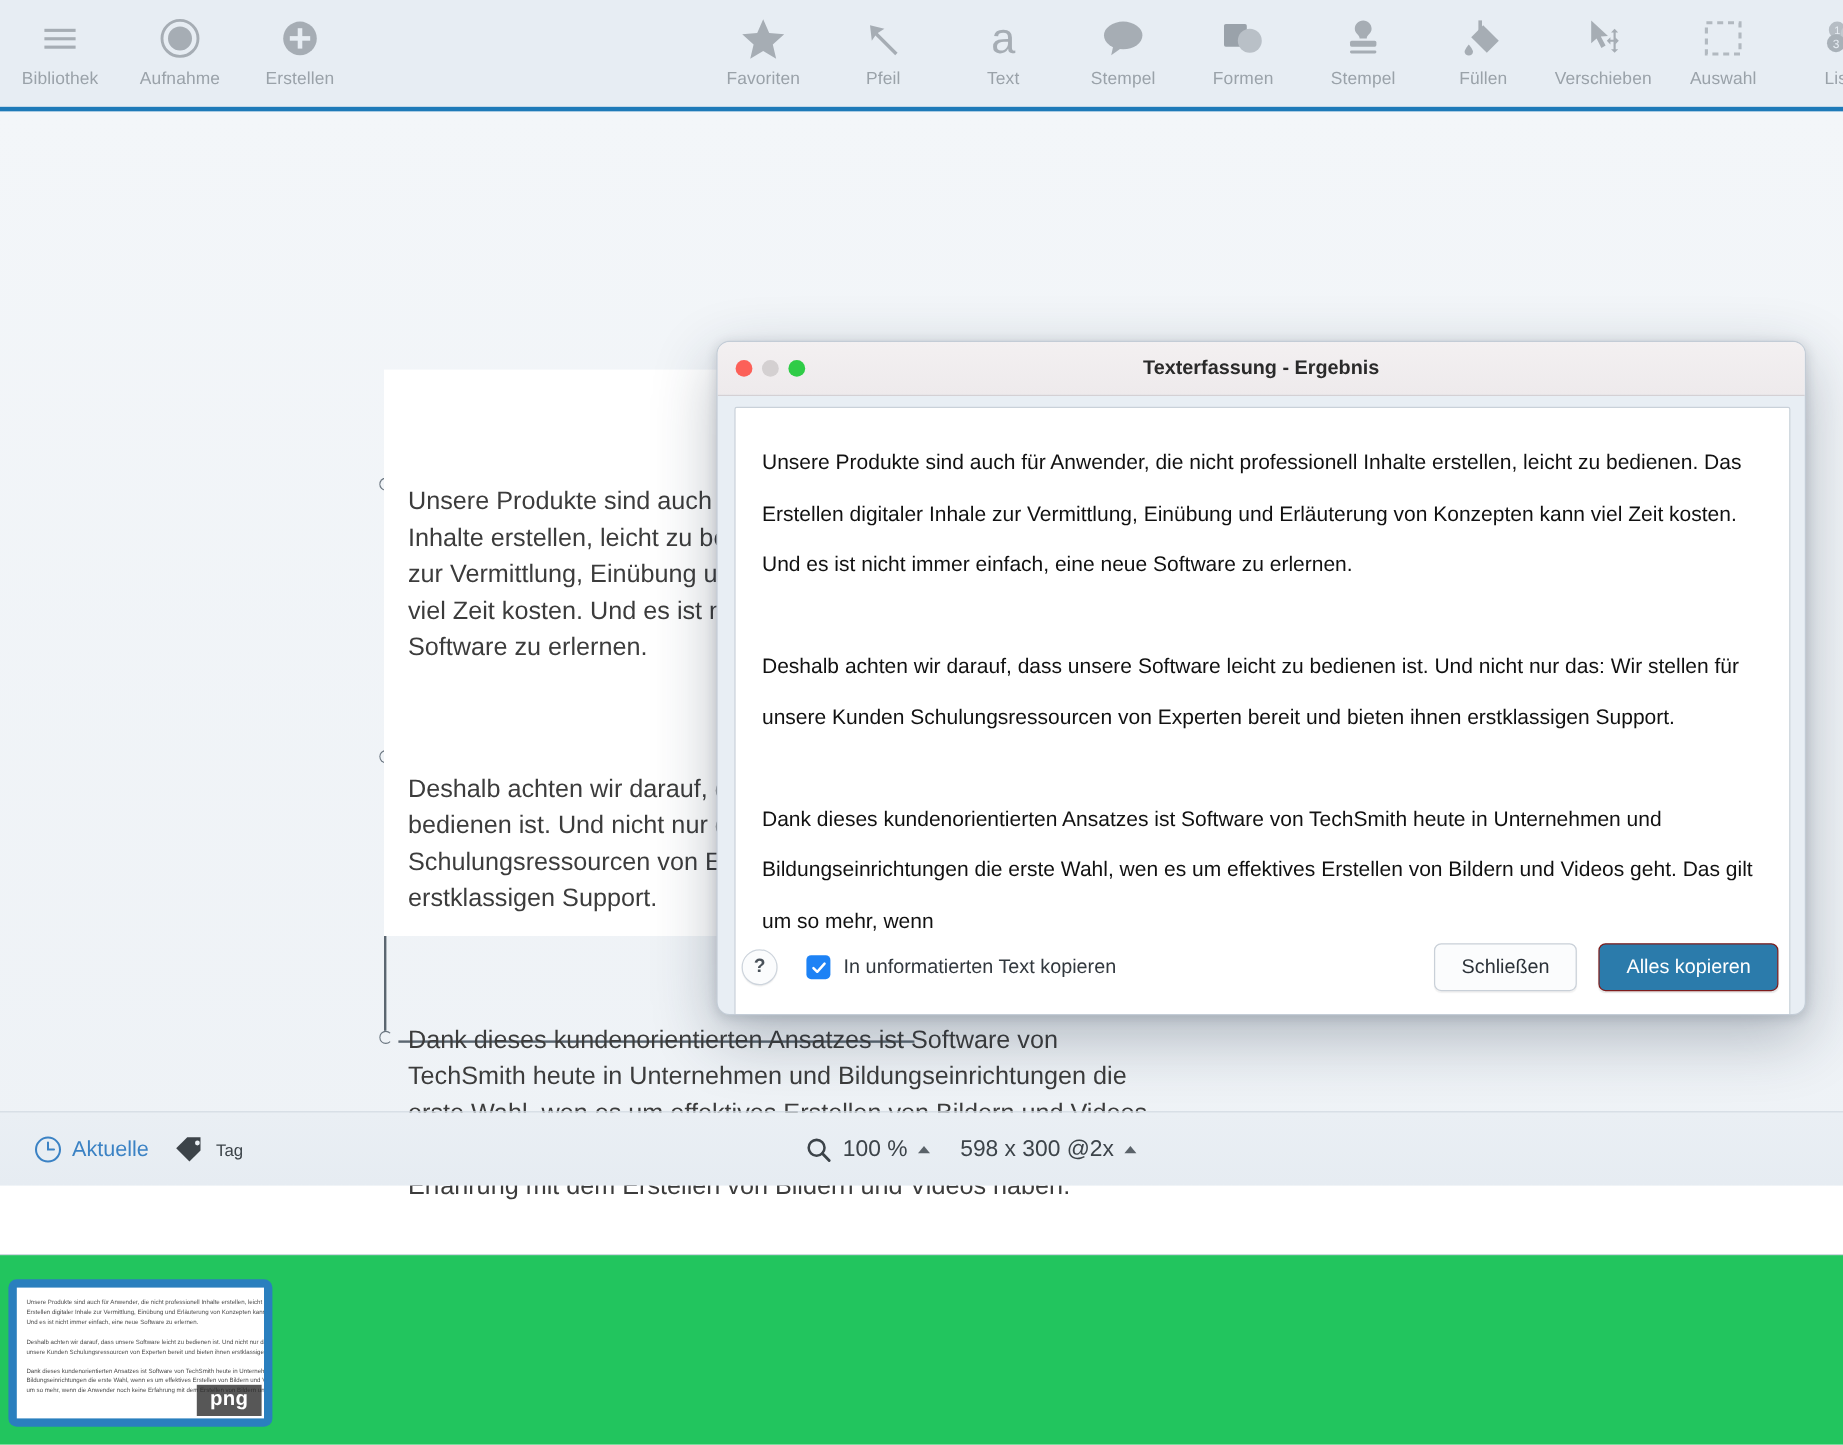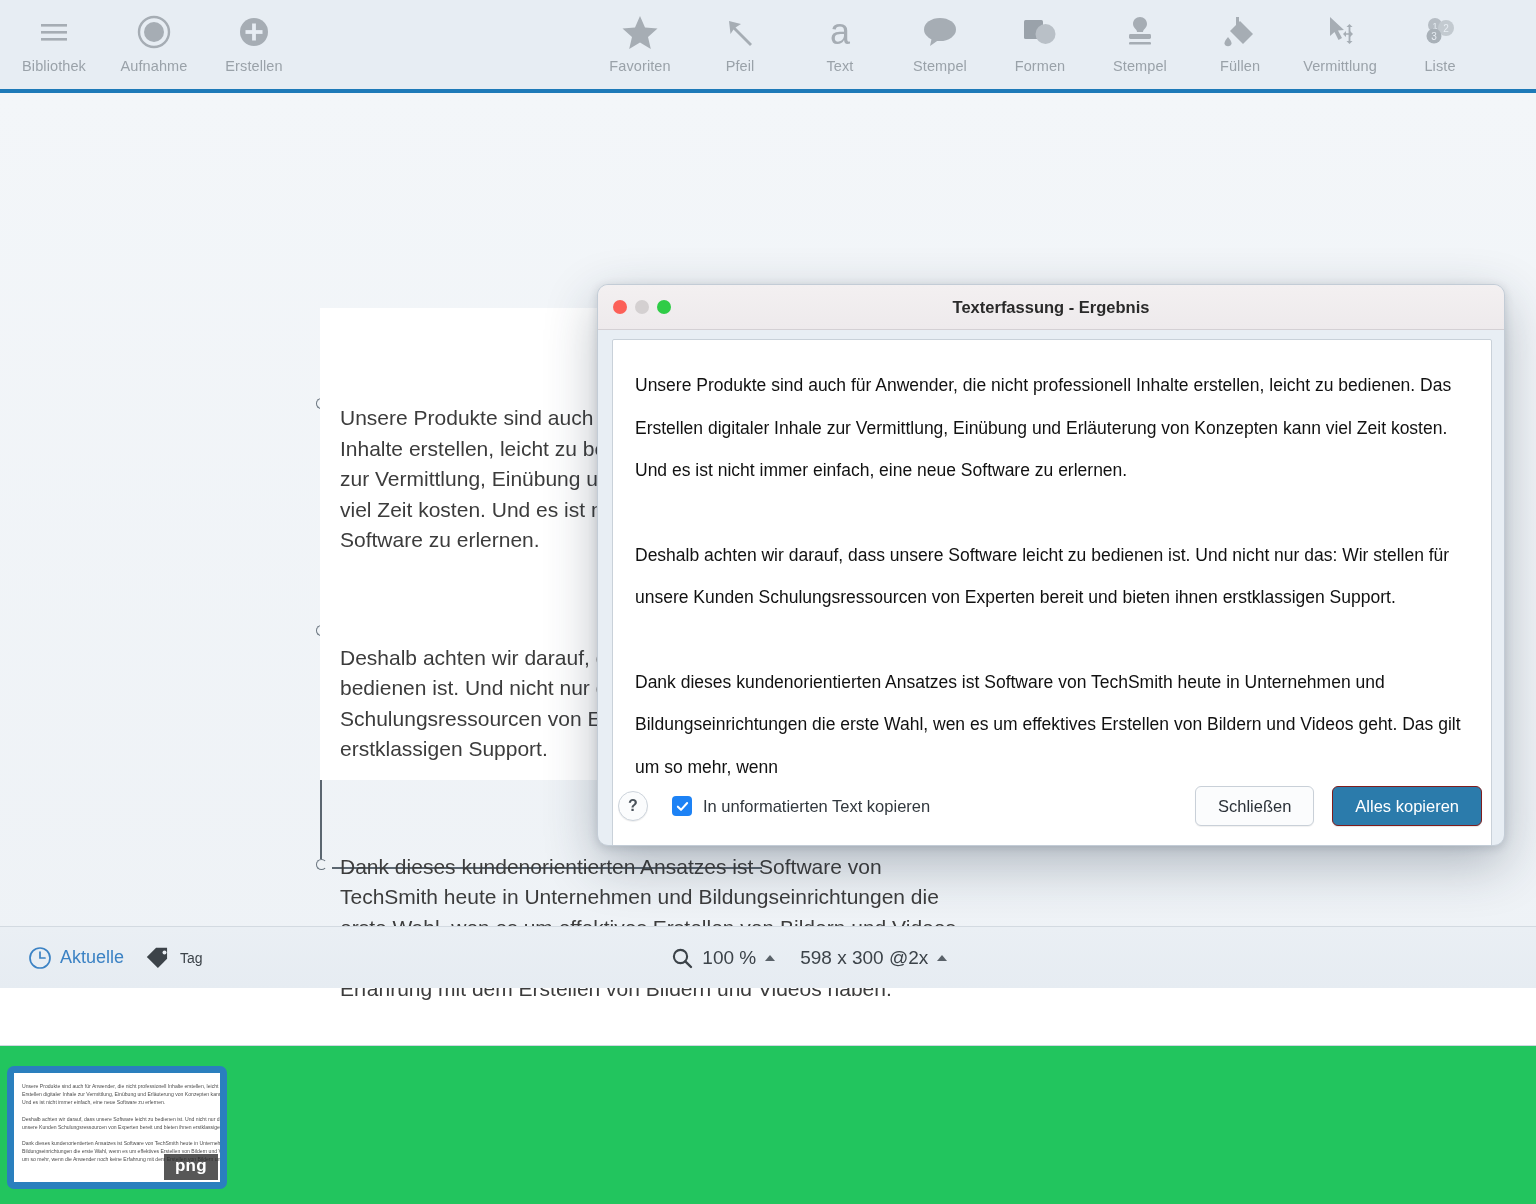--- a/index.html
+++ b/index.html
@@ -316,23 +316,31 @@
       <div class="tb-item">
         <span class="tb-icon">
           <svg width="34" height="34" viewBox="0 0 34 34">
             <path d="M7 2 L7 21 L11.5 17 L15.5 25 L19 23 L15 15.5 L21 15 Z" fill="#a6adb4"></path>
             <path d="M20 19 L23 16 L23 18.2 L27 18.2 L27 16 L30 19 L27 22 L27 19.8 L23 19.8 L23 22 Z" fill="#a6adb4"></path>
             <path d="M23.5 12 L26.5 9 L29.5 12 Z" fill="#a6adb4"></path>
             <path d="M23.5 26 L26.5 29 L29.5 26 Z" fill="#a6adb4"></path>
             <rect x="25.6" y="11" width="1.8" height="16" fill="#a6adb4"></rect>
           </svg>
         </span>
-        <span class="tb-label">Vermittlung</span>
-      </div>
-
+        <span class="tb-label">Verschieben</span>
+      </div>
+
+      <div class="tb-item">
+        <span class="tb-icon">
+          <svg width="34" height="32" viewBox="0 0 34 32">
+            <rect x="3" y="3" width="28" height="26" fill="none" stroke="#b2b9c0" stroke-width="2.6" stroke-dasharray="5 4"></rect>
+          </svg>
+        </span>
+        <span class="tb-label">Auswahl</span>
+      </div>
 
       <div class="tb-item">
         <span class="tb-icon">
           <svg width="34" height="32" viewBox="0 0 34 32">
             <circle cx="12" cy="9" r="7" fill="#b6bdc4"></circle>
             <text x="12" y="12.5" font-family="Liberation Sans, sans-serif" font-size="9" fill="#e7edf3" text-anchor="middle">1</text>
             <circle cx="23" cy="12" r="8" fill="#c3cad0"></circle>
             <text x="23" y="15.5" font-family="Liberation Sans, sans-serif" font-size="10" fill="#e7edf3" text-anchor="middle">2</text>
             <circle cx="11" cy="20" r="7.5" fill="#a9b1b8"></circle>
             <text x="11" y="23.8" font-family="Liberation Sans, sans-serif" font-size="10" fill="#e7edf3" text-anchor="middle">3</text>

